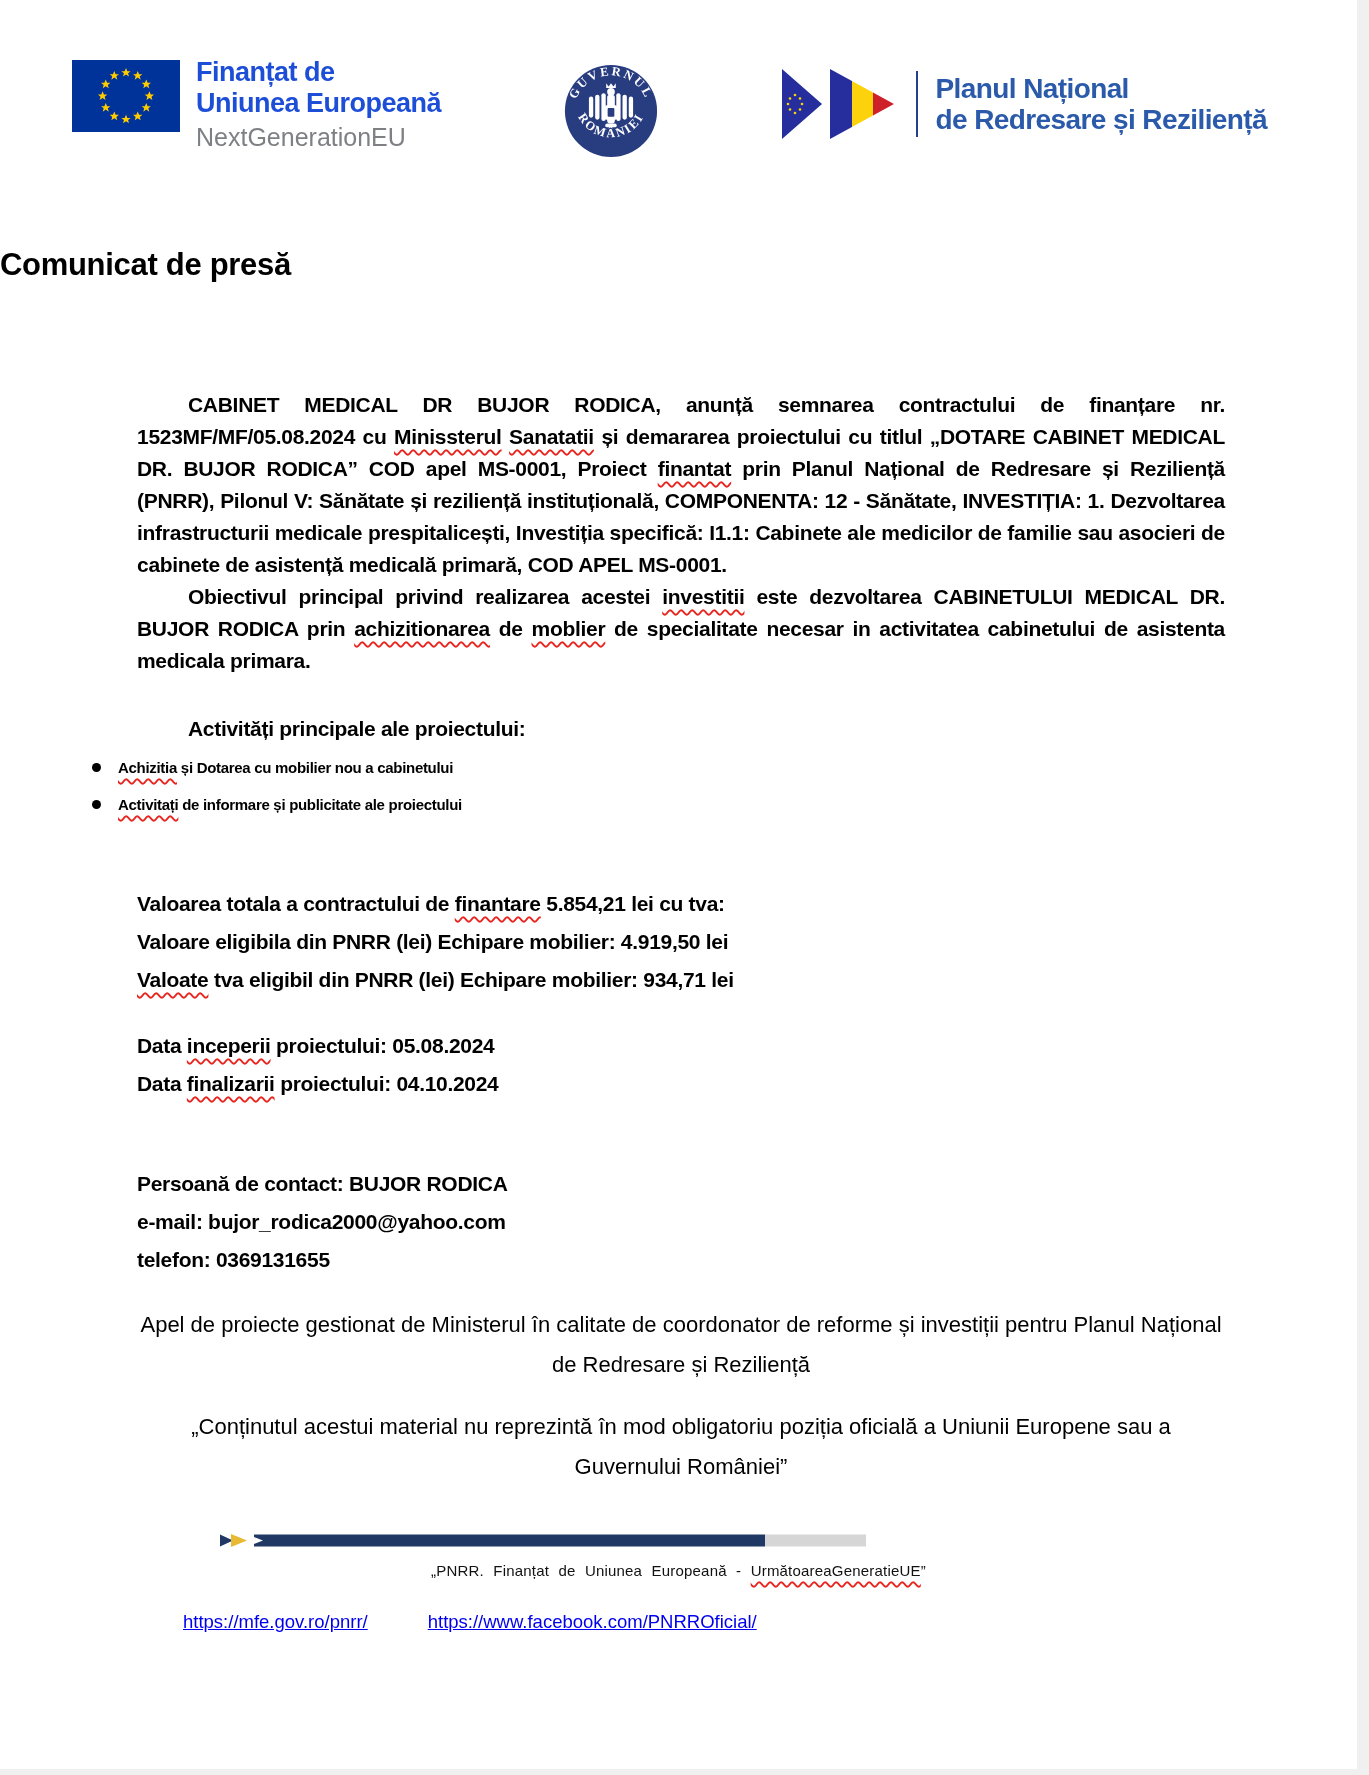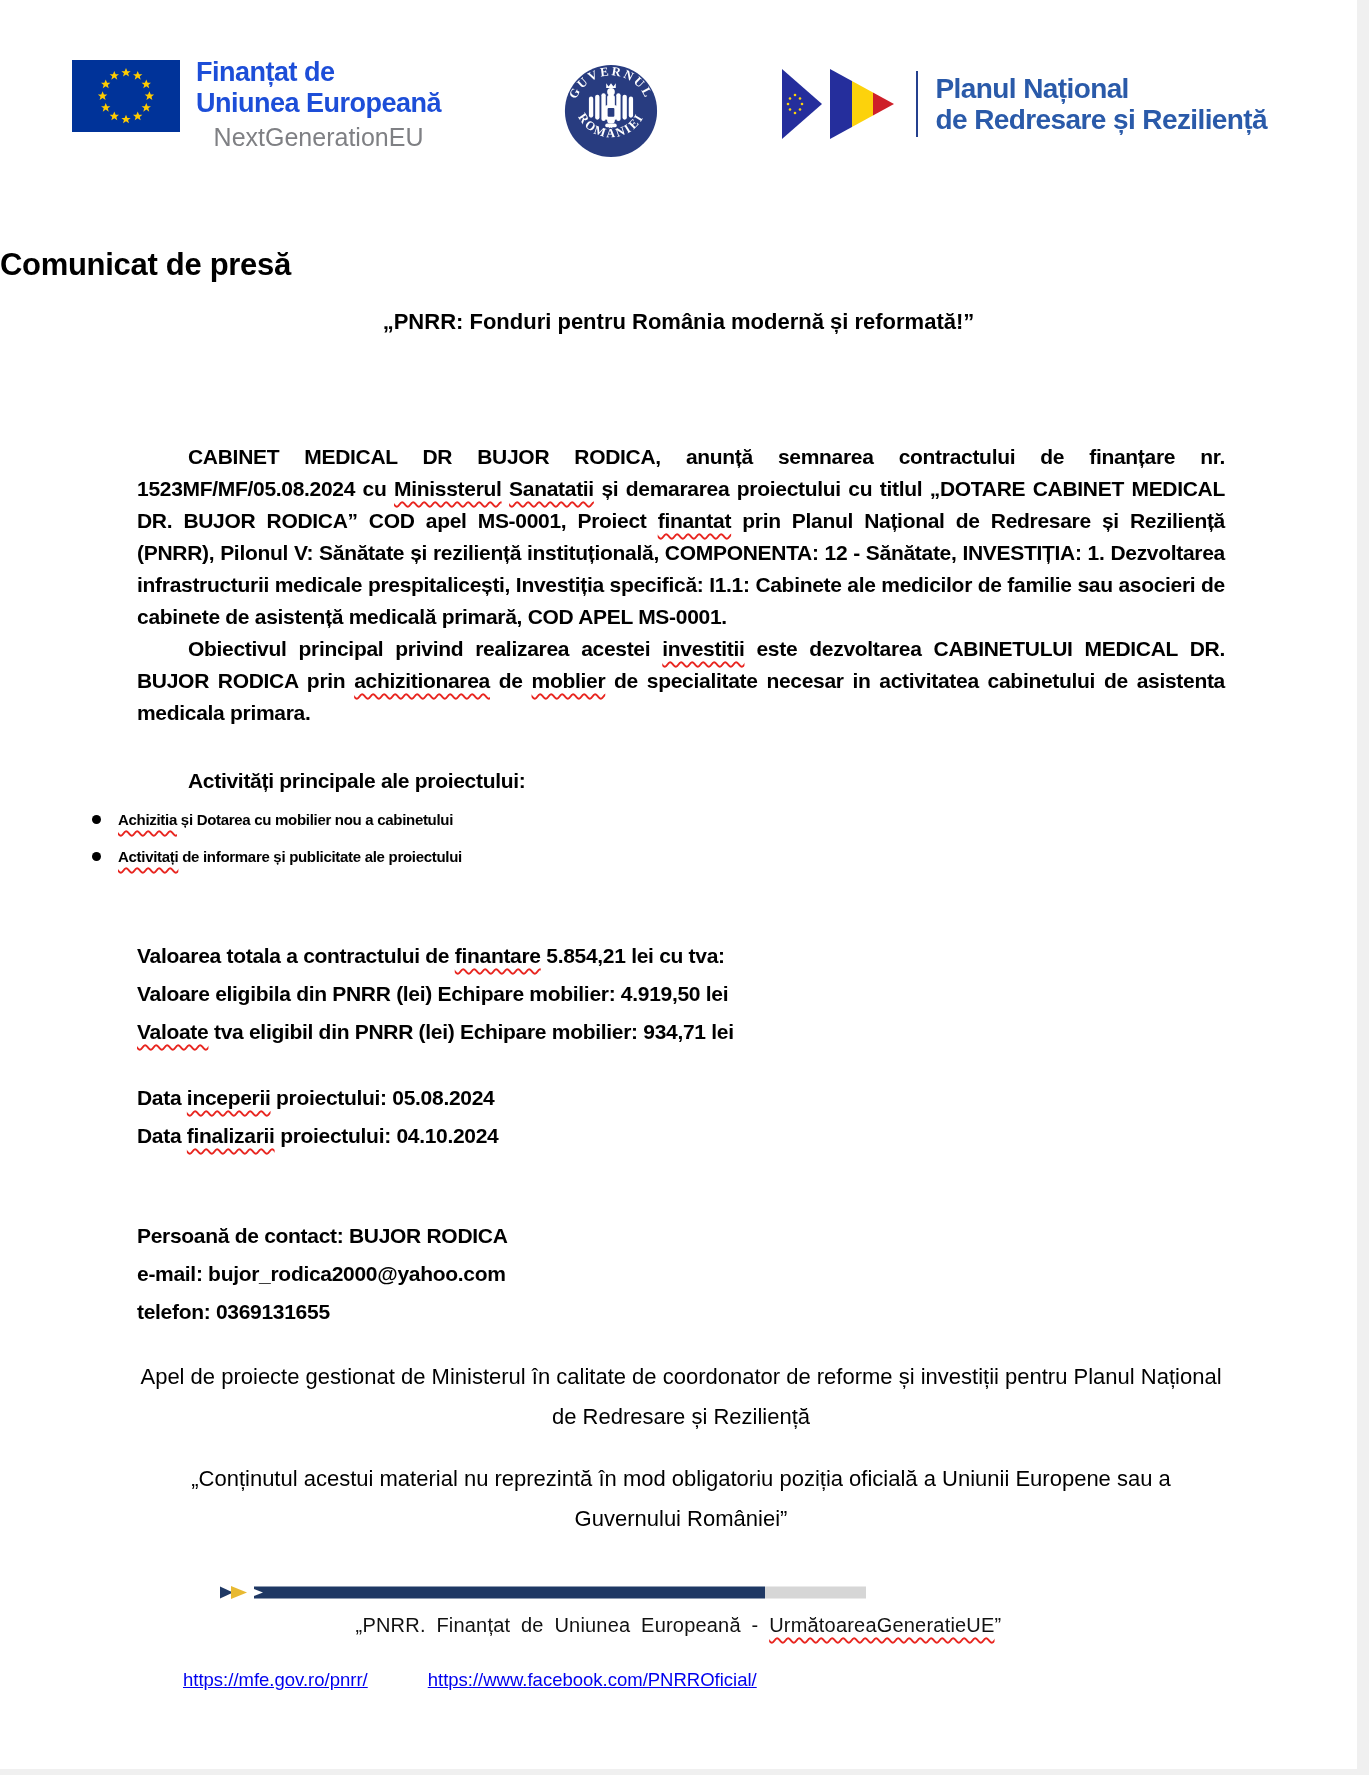--- a/index.html
+++ b/index.html
@@ -8,21 +8,21 @@
     border-right:12px solid #f0f0f0; border-bottom:6px solid #f0f0f0;
     overflow:hidden; color:#000;
   }
 
   
   .logos { display:flex; justify-content:space-between; align-items:flex-start;
            padding:55px 90px 0 72px; }
   .eu-logo { display:flex; gap:16px; }
   .eu-text { padding-top:2px; }
   .eu-text .l1, .eu-text .l2 { color:#1d4ed8; font-weight:700; font-size:27px; line-height:31px; letter-spacing:-0.5px; }
-  .eu-text .l3 { color:#7f8084; font-size:25px; line-height:30px; margin-top:3px; font-weight:400;text-align:center; }
+  .eu-text .l3 { color:#7f8084; font-size:25px; line-height:30px; margin-top:3px; font-weight:400; }
   .gov-seal { margin-top:8px; }
   .pnrr-logo { display:flex; align-items:center; gap:18px; margin-top:14px; }
   .pnrr-sep { width:2px; height:66px; background:#24408e; }
   .pnrr-text .l1, .pnrr-text .l2 { color:#2a5aa9; font-weight:700; font-size:28px; line-height:31px; letter-spacing:-0.6px; }
 
   
   .title { text-align:left; font-weight:700; font-size:31px; margin:84px 0 0 0; letter-spacing:-0.3px; }
   .subtitle { text-align:center; font-weight:700; font-size:22px; margin:26px 0 0 0; }
 
   
@@ -42,21 +42,21 @@
   .line-block div { font-weight:700; font-size:21px; line-height:38px; letter-spacing:-0.3px; }
   .values  { margin-top:62px; }
   .dates   { margin-top:28px; }
   .contact { margin-top:62px; }
   .note { text-align:center; font-weight:400; font-size:22px; line-height:40px; margin:0; }
   .note1 { margin-top:26px; }
   .note2 { margin-top:22px; }
 
   
   .footer-bar { margin:46px 0 0 220px; width:646px; height:13px; }
-  .pnrr-line { text-align:center; margin-top:16px; font-size:20px; font-weight:400;
+  .pnrr-line { text-align:center; margin-top:16px; font-size:15px; font-weight:400;
                letter-spacing:0.2px; word-spacing:5px; color:#111; }
   .links { display:flex; padding-left:183px; gap:60px; margin-top:32px; }
   .links a { color:#0000ee; font-size:18.5px; text-decoration:underline; }
 </style>
 </head>
 <body>
 
 <div class="page">
 
   <div class="logos">
@@ -142,21 +142,20 @@
       </svg>
       <div class="pnrr-sep"></div>
       <div class="pnrr-text">
         <div class="l1">Planul Național</div>
         <div class="l2">de Redresare și Reziliență</div>
       </div>
     </div>
   </div>
 
   <h1 class="title">Comunicat de presă</h1>
-  <h2 class="subtitle">„PNRR: Fonduri pentru România modernă și reformată!”</h2>
 
   <div class="content">
 
     <p class="body-par first-par"><span>CABINET MEDICAL DR BUJOR RODICA, anunță semnarea contractului de finanțare nr. 1523MF/MF/05.08.2024 cu </span><span class="squiggle">Minissterul</span><span> </span><span class="squiggle">Sanatatii</span><span> și demararea proiectului cu titlul „DOTARE CABINET MEDICAL DR. BUJOR RODICA” COD apel MS-0001, Proiect </span><span class="squiggle">finantat</span><span> prin Planul Național de Redresare și Reziliență (PNRR), Pilonul V: Sănătate și reziliență instituțională, COMPONENTA: 12 - Sănătate, INVESTIȚIA: 1. Dezvoltarea infrastructurii medicale prespitalicești, Investiția specifică: I1.1: Cabinete ale medicilor de familie sau asocieri de cabinete de asistență medicală primară, COD APEL MS-0001.</span></p>
     <p class="body-par"><span>Obiectivul principal privind realizarea acestei </span><span class="squiggle">investitii</span><span> este dezvoltarea CABINETULUI MEDICAL DR. BUJOR RODICA prin </span><span class="squiggle">achizitionarea</span><span> de </span><span class="squiggle">moblier</span><span> de specialitate necesar in activitatea cabinetului de asistenta medicala primara.</span></p>
 
     <div class="act-heading">Activități principale ale proiectului:</div>
     <ul class="bullets">
       <li><span><span class="squiggle">Achizitia</span><span> și Dotarea cu mobilier nou a cabinetului</span></span></li>
       <li><span><span class="squiggle">Activitați</span><span> de informare și publicitate ale proiectului</span></span></li>

